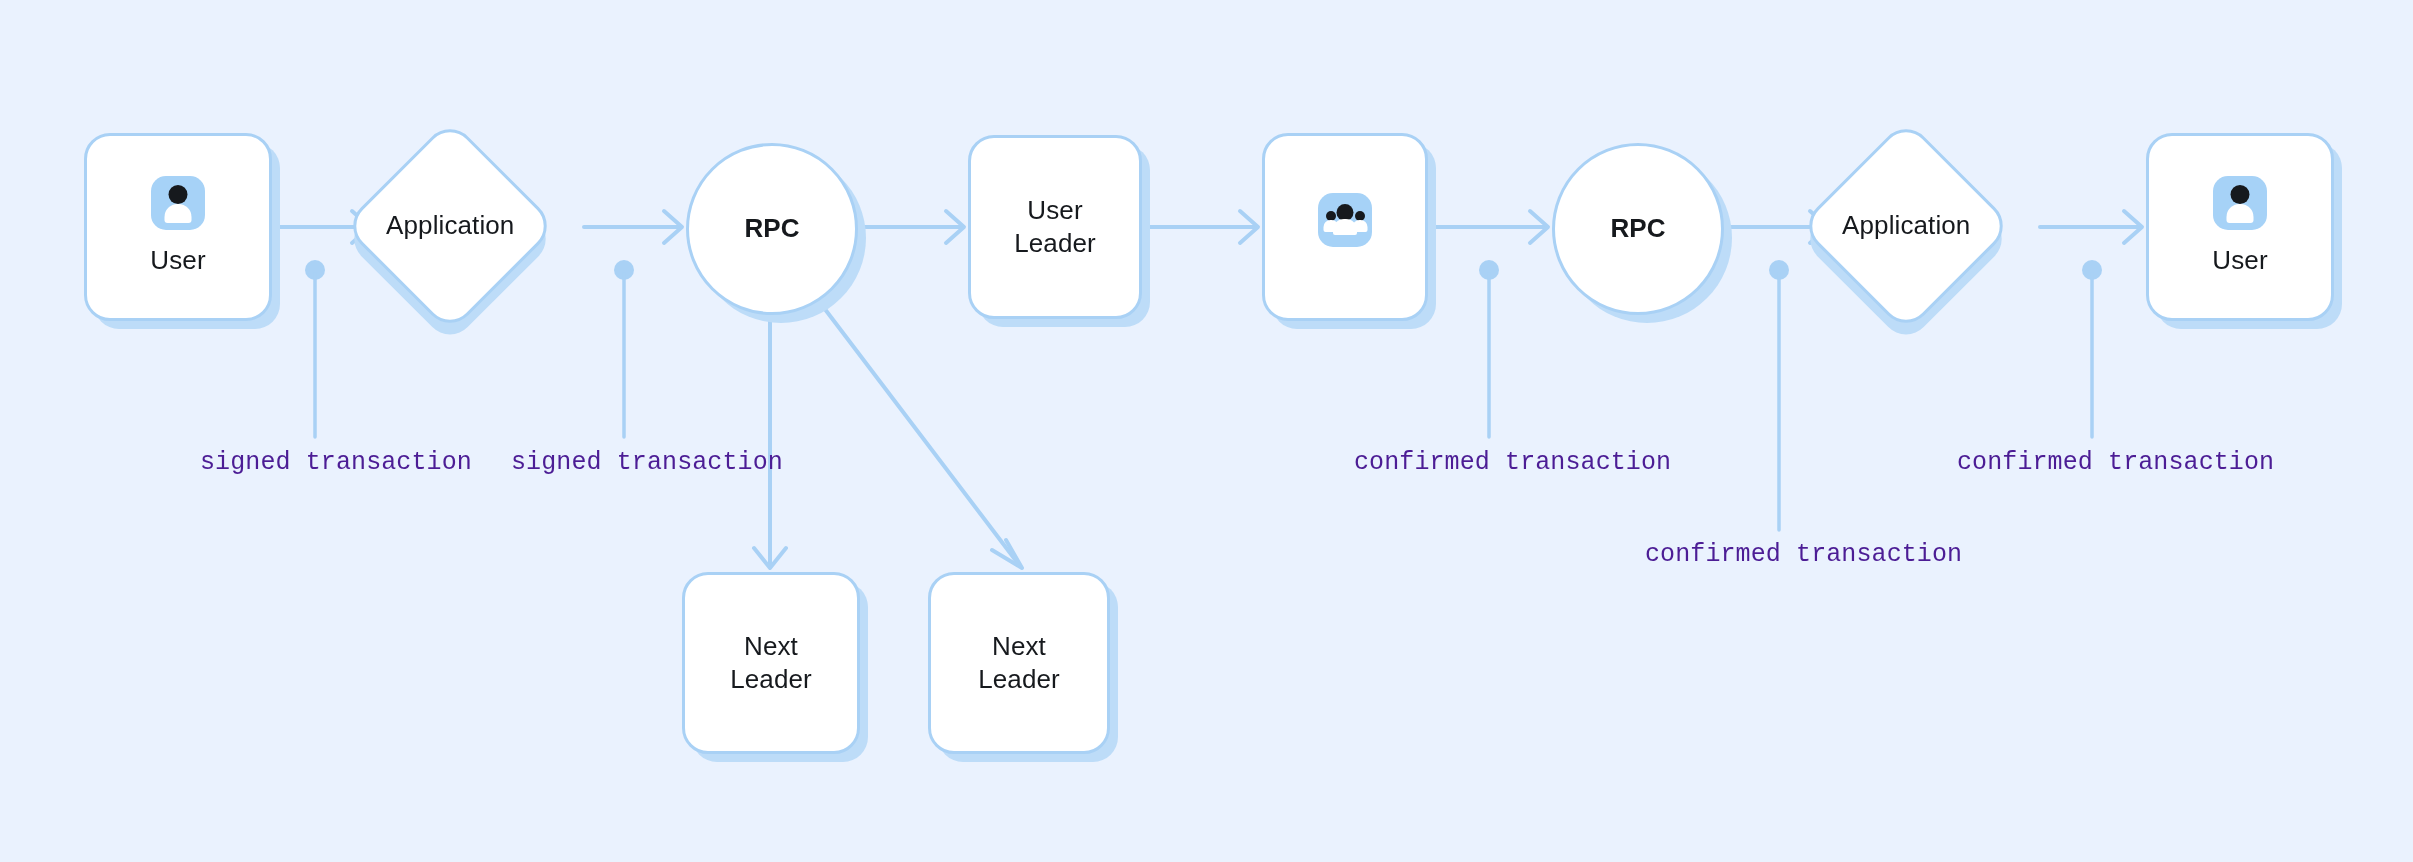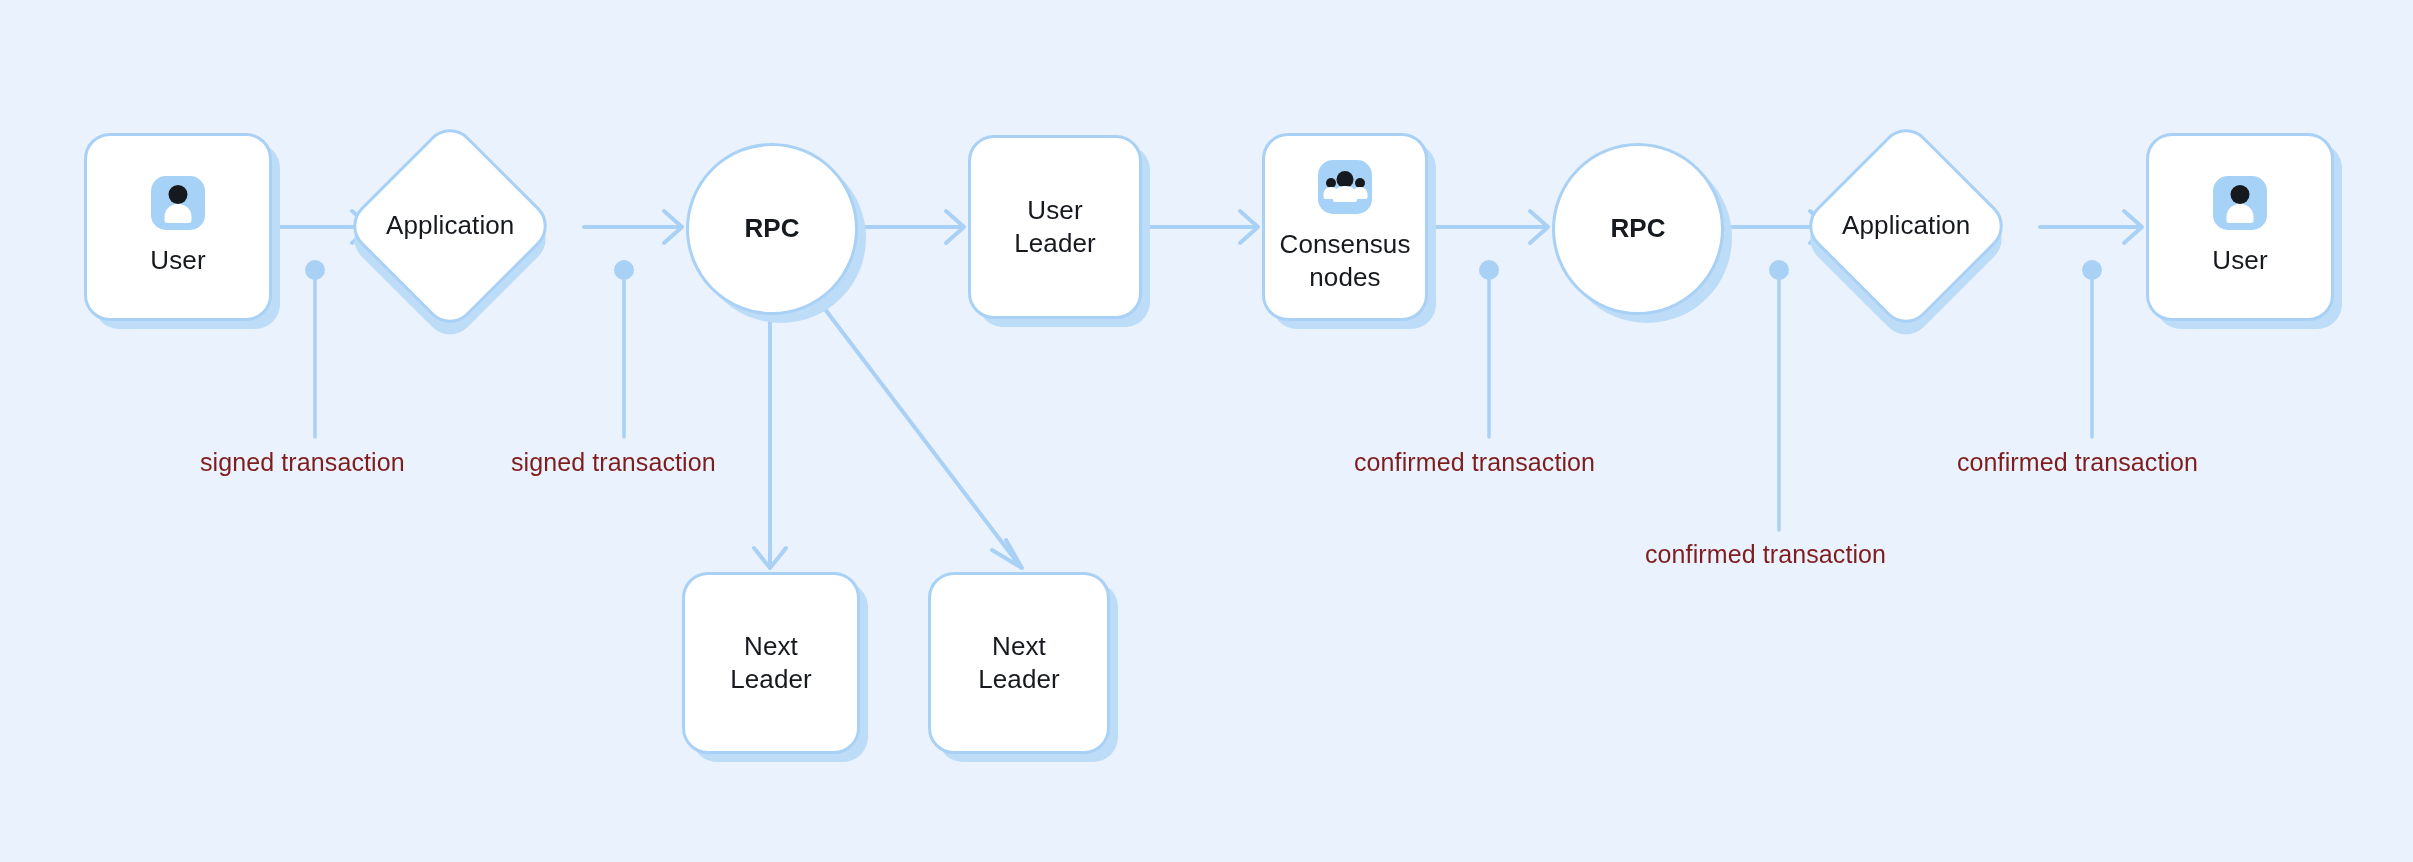--- a/index.html
+++ b/index.html
@@ -130,24 +130,25 @@
   .icon-nodes .p.left .h { width: 10px; height: 10px; top: 0; }
   .icon-nodes .p.left .b { width: 15px; height: 12px; border-radius: 7px 7px 2px 2px; top: 9px; }
   .icon-nodes .p.right { right: 4px; left: auto; top: 18px; width: 17px; height: 24px; }
   .icon-nodes .p.right .h { width: 10px; height: 10px; top: 0; }
   .icon-nodes .p.right .b { width: 15px; height: 12px; border-radius: 7px 7px 2px 2px; top: 9px; }
 
   
   .annot-label {
     position: absolute;
     font-size: 25px;
-    color: #7f1d1d;
+    color: #4c1d95;
     letter-spacing: .1px;
     white-space: nowrap;
     z-index: 4;
+    font-family: Liberation Mono, monospace;
   }
 </style>
 </head>
 <body>
 
 <div id="stage">
 
   <svg id="wires" viewBox="0 0 2413 862">
     <g stroke="#a9d1f5" stroke-width="4" fill="none" stroke-linecap="round" stroke-linejoin="round">
 
@@ -232,22 +233,20 @@
       </span>
       <span class="p center">
         <span class="h"></span>
         <span class="b"></span>
       </span>
       <span class="p right">
         <span class="h"></span>
         <span class="b"></span>
       </span>
     </span>
-    <span class="label">Consensus
-nodes</span>
   </div>
 
   <div class="node shape-circle" style="left:1552px; top:143px; width:172px; height:172px;">
     <span class="label">RPC</span>
   </div>
 
   <div class="node shape-diamond" style="left:1830px; top:150px; width:152px; height:152px;">
     <span class="label">Application</span>
   </div>
 

